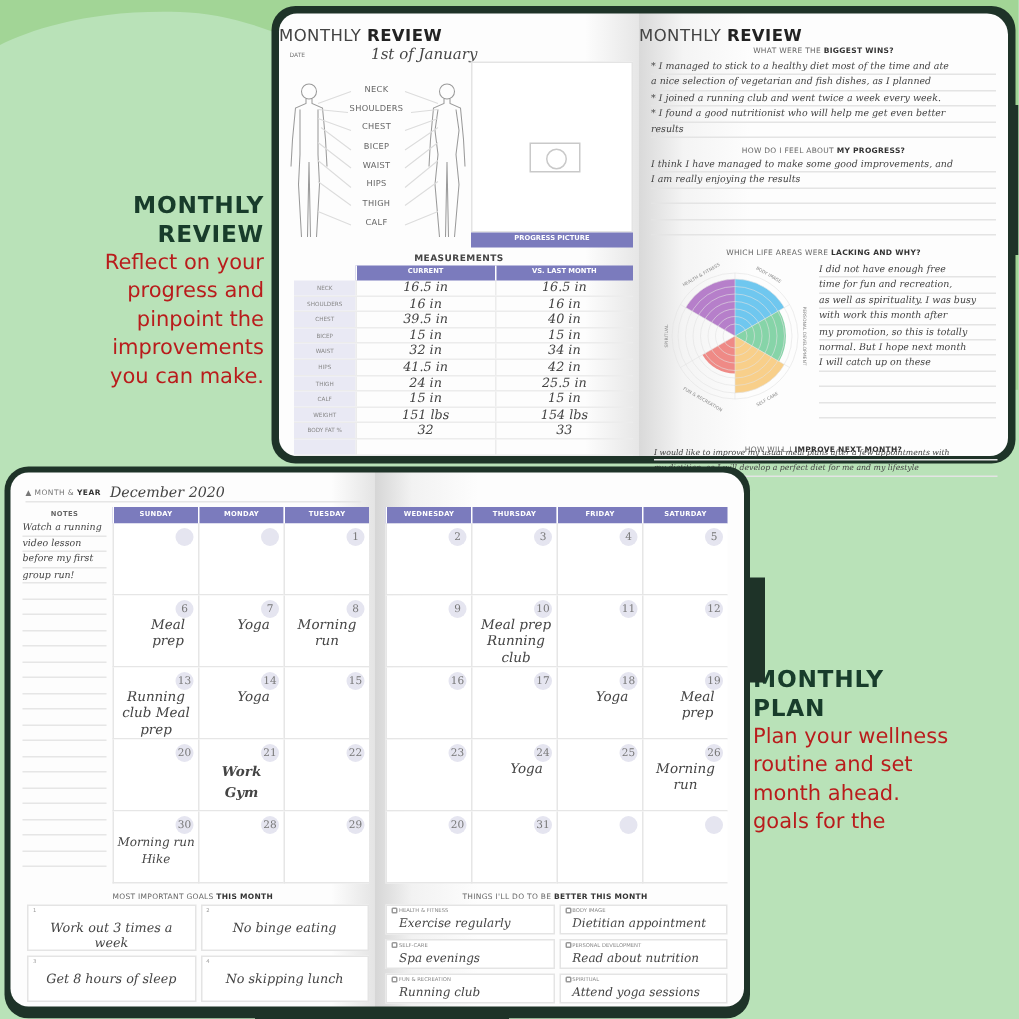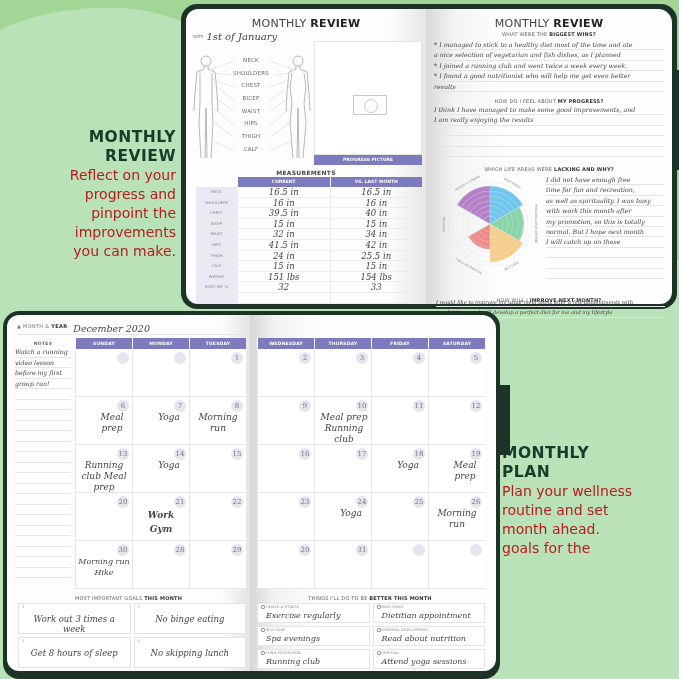--- a/index.html
+++ b/index.html
@@ -28,24 +28,24 @@
     background: #1e3328; border-radius: 16px;
   }
   .book-back .page {
     position: absolute; top: 5px; bottom: 5px; background: #fdfdfd; overflow: hidden;
   }
   .book-back .page.left { left: 5px; width: 240px; border-radius: 12px 0 0 12px; }
   .book-back .page.right { left: 245px; right: 5px; border-radius: 0 14px 12px 0;
      background: linear-gradient(90deg, #d9d9d9 0%, #f4f4f4 12%, #fdfdfd 30%); }
   .book-back .page.left { background: linear-gradient(90deg, #fdfdfd 85%, #e6e6e6 100%); }
 
-  .mr-title { text-align: center; font-size: 11px; color: #444; letter-spacing: 0.3px; }
+  .mr-title { font-size: 11px; color: #444; letter-spacing: 0.3px; }
   .mr-title b { color: #222; }
   .date-row { position: absolute; left: 7px; top: 22px; font-size: 4px; color: #777; display: flex; align-items: center; gap: 3px; }
-  .date-row .hand { font-size: 10px; }
+  .date-row .hand { font-size: 10px; margin-left: 41px; }
   .body-fig { position: absolute; left: 6px; top: 44px; width: 120px; height: 108px; }
   .body-labels { position: absolute; left: 45px; top: 45px; width: 40px; }
   .body-labels div { font-size: 5.5px; color: #666; text-align: center; height: 12.7px; line-height: 12.7px; letter-spacing: 0.2px; }
   .photo-box { position: absolute; left: 128px; top: 32px; width: 108px; height: 114px; border: 1px solid #e4e4e4; background: #fff; }
   .photo-box .cam { position: absolute; left: 38px; top: 53px; width: 34px; height: 20px; border: 1px solid #c9c9c9; }
   .photo-box .cam::after { content: ""; position: absolute; left: 10px; top: 3px; width: 12px; height: 12px; border: 1px solid #c9c9c9; border-radius: 50%; }
   .photo-label { position: absolute; left: 128px; top: 146px; width: 108px; height: 10px; background: #7b7bbd; color: #fff; font-size: 4.5px; font-weight: bold; text-align: center; line-height: 10px; }
   .meas-title { position: absolute; left: 0; width: 240px; top: 160px; text-align: center; font-size: 6px; font-weight: bold; color: #444; letter-spacing: 0.3px; }
   .meas-table { position: absolute; left: 10px; top: 168px; width: 226px; }
   .meas-head { display: flex; margin-left: 41px; }
@@ -68,21 +68,21 @@
     background: #1e3328; border-radius: 16px;
   }
   .book-front .page {
     position: absolute; top: 4px; bottom: 8px; background: #fdfdfd; overflow: hidden;
   }
   .book-front .page.left { left: 4px; width: 243px; border-radius: 12px 0 0 12px;
      background: linear-gradient(90deg, #fdfdfd 88%, #e4e4e4 100%); }
   .book-front .page.right { left: 247px; right: 4px; border-radius: 0 14px 12px 0;
      background: linear-gradient(90deg, #d6d6d6 0%, #f2f2f2 10%, #fdfdfd 28%); }
 
-  .my-row { position: absolute; left: 10px; top: 8px; display: flex; align-items: flex-start; gap: 6px; width: 224px; border-bottom: 1px solid #e6e6e6; }
+  .my-row { position: absolute; left: 10px; top: 8px; display: flex; align-items: flex-end; gap: 6px; width: 224px; border-bottom: 1px solid #e6e6e6; }
   .my-row .lab { font-size: 5px; color: #777; letter-spacing: 0.3px; padding-bottom: 2px; }
   .my-row .lab b { color: #333; }
   .my-row .hand { font-size: 9.5px; }
   .notes { position: absolute; left: 8px; top: 26px; width: 56px; }
   .notes .nt { text-align: center; font-size: 4.5px; font-weight: bold; color: #666; letter-spacing: 0.3px; margin-bottom: 1px; }
   .notes .ln { height: 10.5px; border-bottom: 1px solid #e6e6e6; font-size: 6.3px; line-height: 10.5px; white-space: nowrap; overflow: hidden; }
 
   .cal { position: absolute; display: grid; }
   .cal-left { left: 68px; top: 23px; width: 171px; grid-template-columns: repeat(3, 1fr); }
   .cal-right { left: 7px; top: 23px; width: 228px; grid-template-columns: repeat(4, 1fr); }

